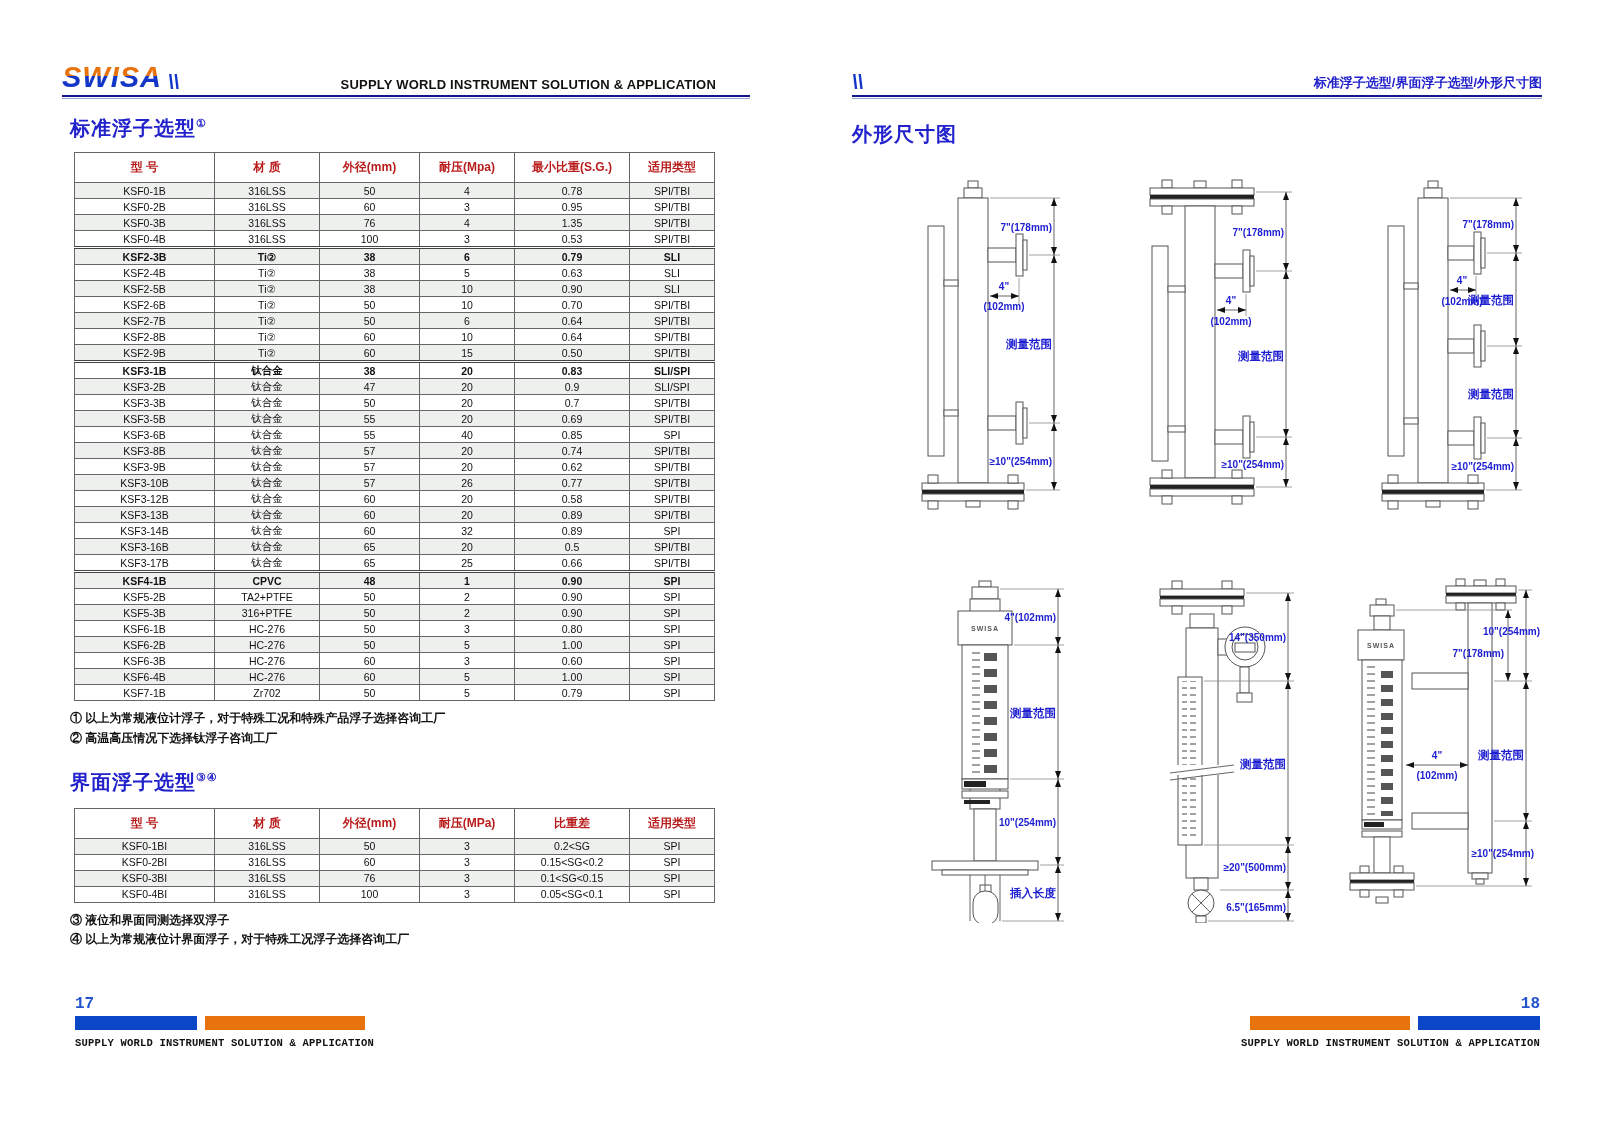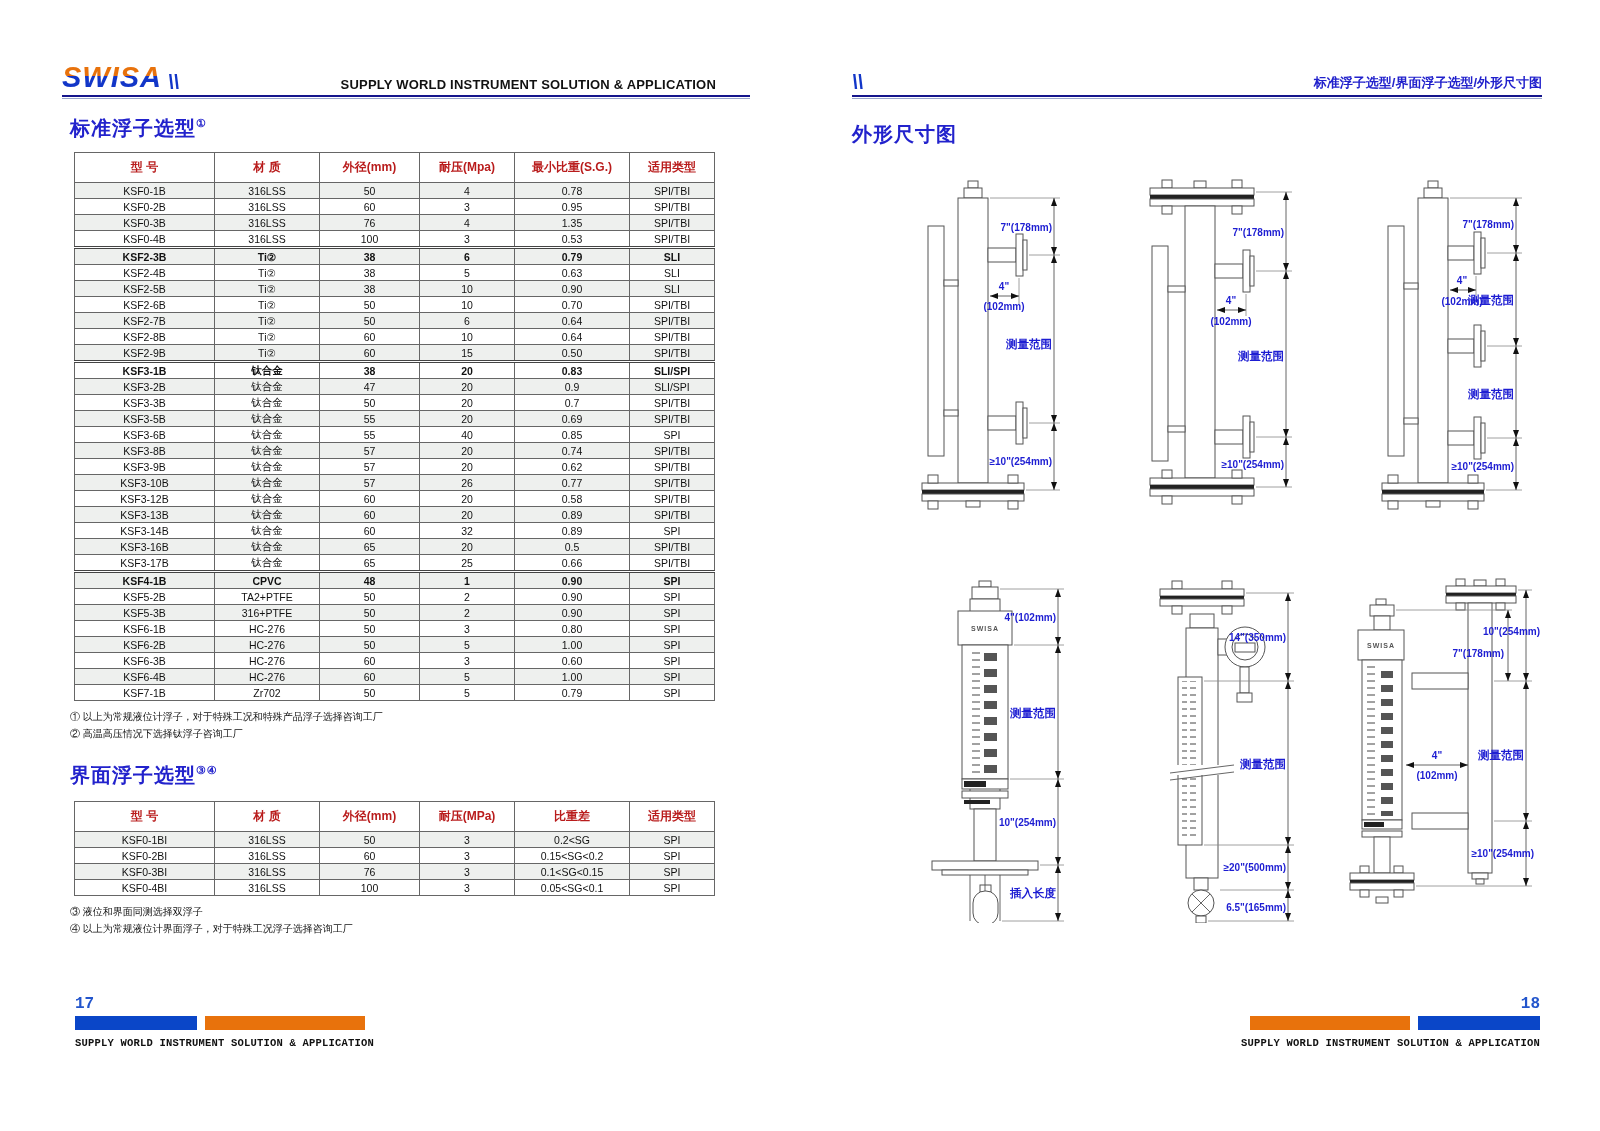--- a/index.html
+++ b/index.html
@@ -28,21 +28,21 @@
   
   table{border-collapse:collapse;table-layout:fixed;width:640px;margin:10px 0 0 12px;
         font-size:10.5px;}
   table,th,td{border:1px solid #666;}
   table{border:1.5px solid #333;}
   th{height:27px;color:#b91c1c;font-size:12px;font-weight:800;background:#fff;}
   td{height:15px;text-align:center;padding:0 2px;white-space:nowrap;overflow:hidden;}
   tbody tr:nth-child(odd){background:#eef0ee;}
   tr.grp td{border-top:3px double #444;font-weight:bold;}
   
-  .fnotes{margin:8px 0 0 8px;font-size:10px;font-weight:400;line-height:1.65;color:#111;}
+  .fnotes{margin:8px 0 0 8px;font-size:12px;font-weight:700;line-height:1.65;color:#111;}
   
   .dwg-grid{display:grid;grid-template-columns:repeat(3,230px);justify-content:space-between;
             row-gap:55px;margin-top:20px;}
   svg{display:block;}
   svg text{font-family:"Liberation Sans",sans-serif;}
   .dimtext{font-size:10px;font-weight:bold;fill:#1d1dd2;}
   .dimcn{font-size:11.5px;font-weight:bold;fill:#1d1dd2;}
   .plate-logo{font-size:7px;font-weight:bold;fill:#555;letter-spacing:1px;}
   .hw{stroke:#555;fill:#fff;stroke-width:1;}
   .dk{fill:#222;stroke:none;}

